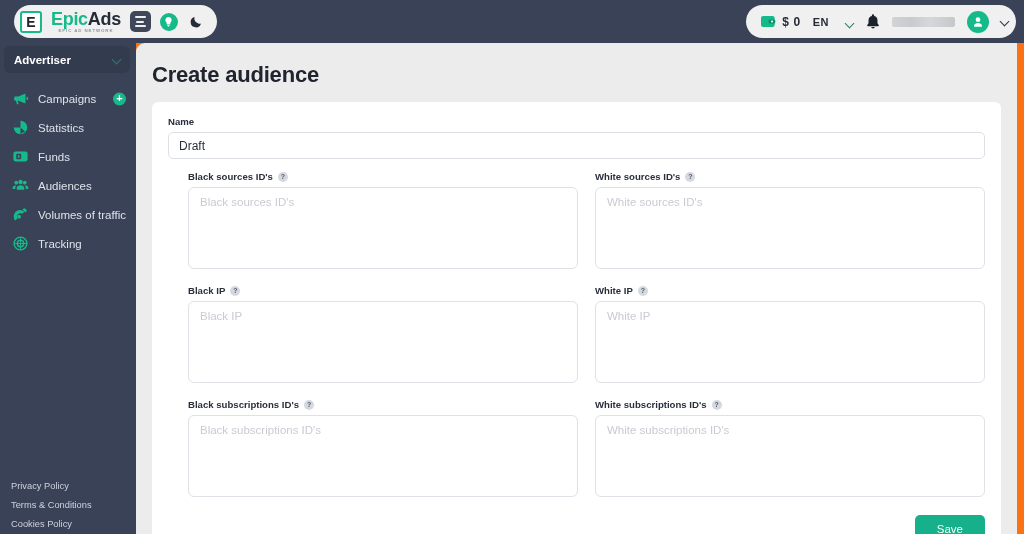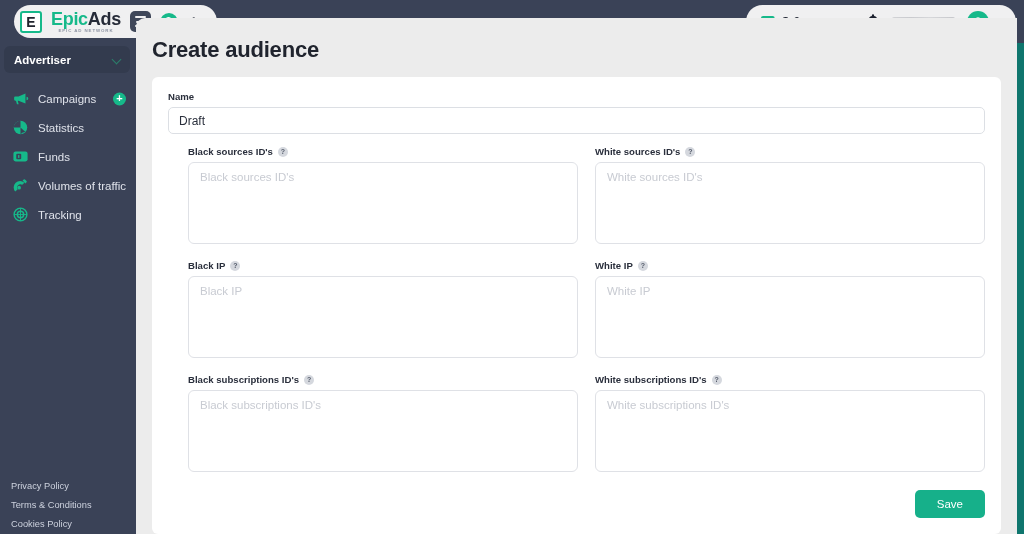--- a/index.html
+++ b/index.html
@@ -143,25 +143,24 @@
   .side-link {
     display: block;
     font-size: 9.3px; color: #cdd2de;
     padding: 4px 0 5px 0;
     text-decoration: none; cursor: pointer;
   }
 
   
   .main-wrap {
     flex: 1 1 auto;
-    background: #0f766e;
+    background: #f97316;
     padding-right: 7px;
     min-width: 0;
     display: flex;
-    align-items: flex-end;
   }
   .main {
     flex: 1 1 auto;
     background: #ececec;
     border-top-left-radius: 9px;
     overflow: hidden;
     min-width: 0;
     padding: 14px 16px 0 16px;
     position: relative;
   }
@@ -328,20 +327,32 @@
           <span class="nav-ico">
             <svg width="17" height="17" viewBox="0 0 24 24">
                 <rect x="2" y="5" width="20" height="14" rx="3" fill="#16b98a"></rect>
                 <rect x="6" y="8" width="7" height="8" rx="1.5" fill="#3a4257"></rect>
                 <rect x="8.6" y="10" width="1.8" height="4" fill="#16b98a"></rect>
               </svg>
           </span>
           <span class="nav-label">Funds</span>
         </div>
 
+        <div class="nav-item">
+          <span class="nav-ico">
+            <svg width="17" height="17" viewBox="0 0 24 24" fill="#16b98a">
+                <circle cx="6" cy="8" r="2.6"></circle>
+                <circle cx="18" cy="8" r="2.6"></circle>
+                <circle cx="12" cy="7" r="3.1"></circle>
+                <path d="M12 11.5c-3 0-5.3 1.7-5.3 3.8V18h10.6v-2.7c0-2.1-2.3-3.8-5.3-3.8z"></path>
+                <path d="M5 12c-2.3 0-4 1.3-4 2.9V17h3.6v-1.7c0-1.3.6-2.4 1.6-3.2A6 6 0 005 12zM19 12c-.4 0-.8 0-1.2.1 1 .8 1.6 1.9 1.6 3.2V17H23v-2.1c0-1.6-1.7-2.9-4-2.9z"></path>
+              </svg>
+          </span>
+          <span class="nav-label">Audiences</span>
+        </div>
 
         <div class="nav-item">
           <span class="nav-ico">
             <svg width="17" height="17" viewBox="0 0 24 24" fill="#16b98a">
                 <path d="M4.5 20.5a9 9 0 0113-12.4l-3 3a4.8 4.8 0 00-6.6 6.6l-3.4 2.8z"></path>
                 <circle cx="10" cy="15" r="2.6"></circle>
                 <path d="M16.5 3.5a1.3 1.3 0 011.8 0l2.2 2.2a1.3 1.3 0 010 1.8l-1.6 1.6-4-4 1.6-1.6z"></path>
               </svg>
           </span>
           <span class="nav-label">Volumes of traffic</span>

